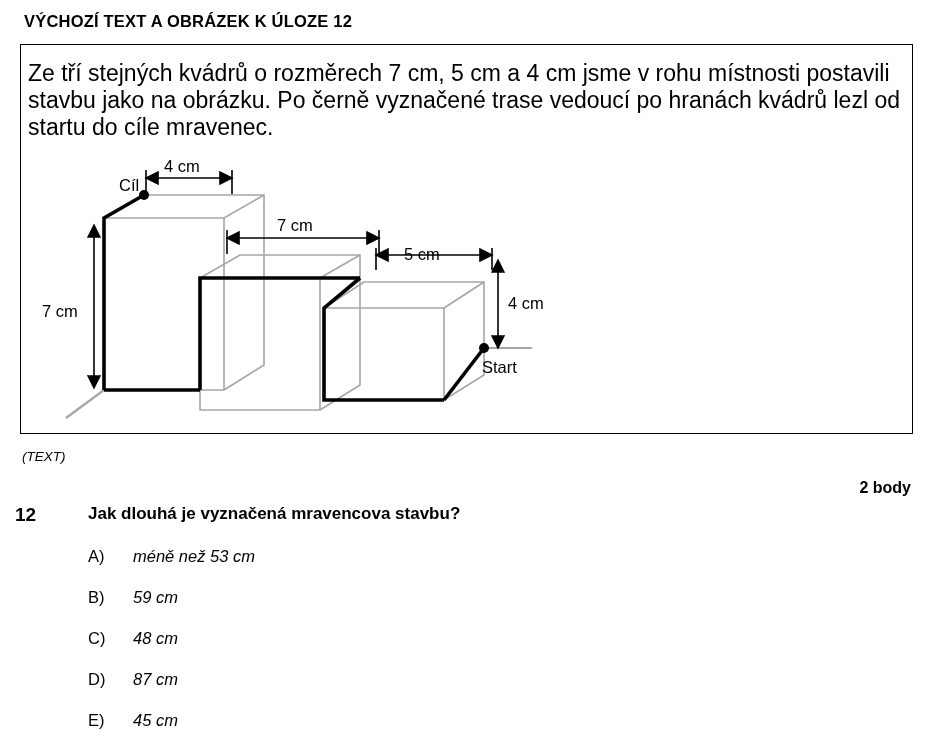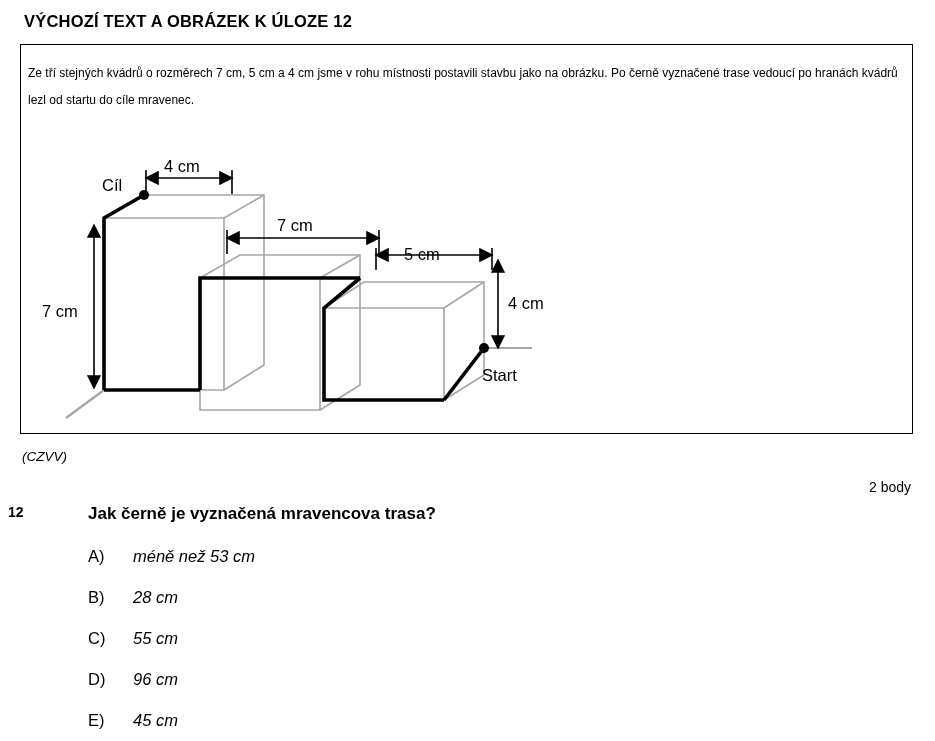--- a/index.html
+++ b/index.html
@@ -36,49 +36,49 @@
     height: 390px;
     border: 1.5px solid #000;
     box-sizing: border-box;
     background: #fff;
   }
   .intro {
     position: absolute;
     left: 28px;
     top: 60px;
     width: 875px;
-    font-size: 12px;
+    font-size: 23px;
     line-height: 27px;
   }
   .figure {
     position: absolute;
     left: 24px;
     top: 150px;
     width: 880px;
     height: 280px;
   }
   .czvv {
     position: absolute;
     left: 22px;
     top: 449px;
     font-size: 13.5px;
     font-style: italic;
   }
   .points {
     position: absolute;
     right: 24px;
     top: 479px;
-    font-size: 14px;
-    font-weight: normal;
+    font-size: 16px;
+    font-weight: bold;
   }
   .qnum {
     position: absolute;
-    left: 8px;
+    left: 15px;
     top: 504px;
-    font-size: 14px;
+    font-size: 19px;
     font-weight: bold;
   }
   .qtext {
     position: absolute;
     left: 88px;
     top: 504px;
     font-size: 17px;
     font-weight: bold;
   }
   .option {
@@ -180,49 +180,49 @@
         <line x1="352" y1="105" x2="468" y2="105" marker-start="url(#arrHs)" marker-end="url(#arrH)"></line>
         <line x1="352" y1="120" x2="352" y2="98"></line>
         <line x1="468" y1="120" x2="468" y2="98"></line>
 
         <line x1="70" y1="75" x2="70" y2="238" marker-start="url(#arrHs)" marker-end="url(#arrH)"></line>
 
         <line x1="474" y1="110" x2="474" y2="198" marker-start="url(#arrHs)" marker-end="url(#arrH)"></line>
       </g>
     </svg>
 
-    <div class="fig-label" style="left:78px; top:26px;">Cíl</div>
-    <div class="fig-label" style="left:458px; top:208px;margin-top:8px;">Start</div>
+    <div class="fig-label" style="left:95px; top:26px;">Cíl</div>
+    <div class="fig-label" style="left:458px; top:208px;">Start</div>
     <div class="fig-label" style="left:140px; top:7px;">4 cm</div>
     <div class="fig-label" style="left:253px; top:66px;">7 cm</div>
     <div class="fig-label" style="left:380px; top:83px;margin-top:12px;">5 cm</div>
     <div class="fig-label" style="left:18px; top:152px;">7 cm</div>
     <div class="fig-label" style="left:484px; top:144px;">4 cm</div>
   </div>
 
-  <div class="czvv">(CZVV)</div>
+  <div class="czvv">(TEXT)</div>
   <div class="points">2 body</div>
 
   <div class="qnum">12</div>
-  <div class="qtext">Jak černě je vyznačená mravencova trasa?</div>
+  <div class="qtext">Jak dlouhá je vyznačená mravencova stavbu?</div>
 
   <div class="option opt0">
     <span class="letter">A)</span>
     <span class="text">méně než 53 cm</span>
   </div>
   <div class="option opt1">
     <span class="letter">B)</span>
-    <span class="text">28 cm</span>
+    <span class="text">59 cm</span>
   </div>
   <div class="option opt2">
     <span class="letter">C)</span>
-    <span class="text">55 cm</span>
+    <span class="text">48 cm</span>
   </div>
   <div class="option opt3">
     <span class="letter">D)</span>
-    <span class="text">96 cm</span>
+    <span class="text">87 cm</span>
   </div>
   <div class="option opt4">
     <span class="letter">E)</span>
     <span class="text">45 cm</span>
   </div>
 
 </div>
 
 </body></html>

